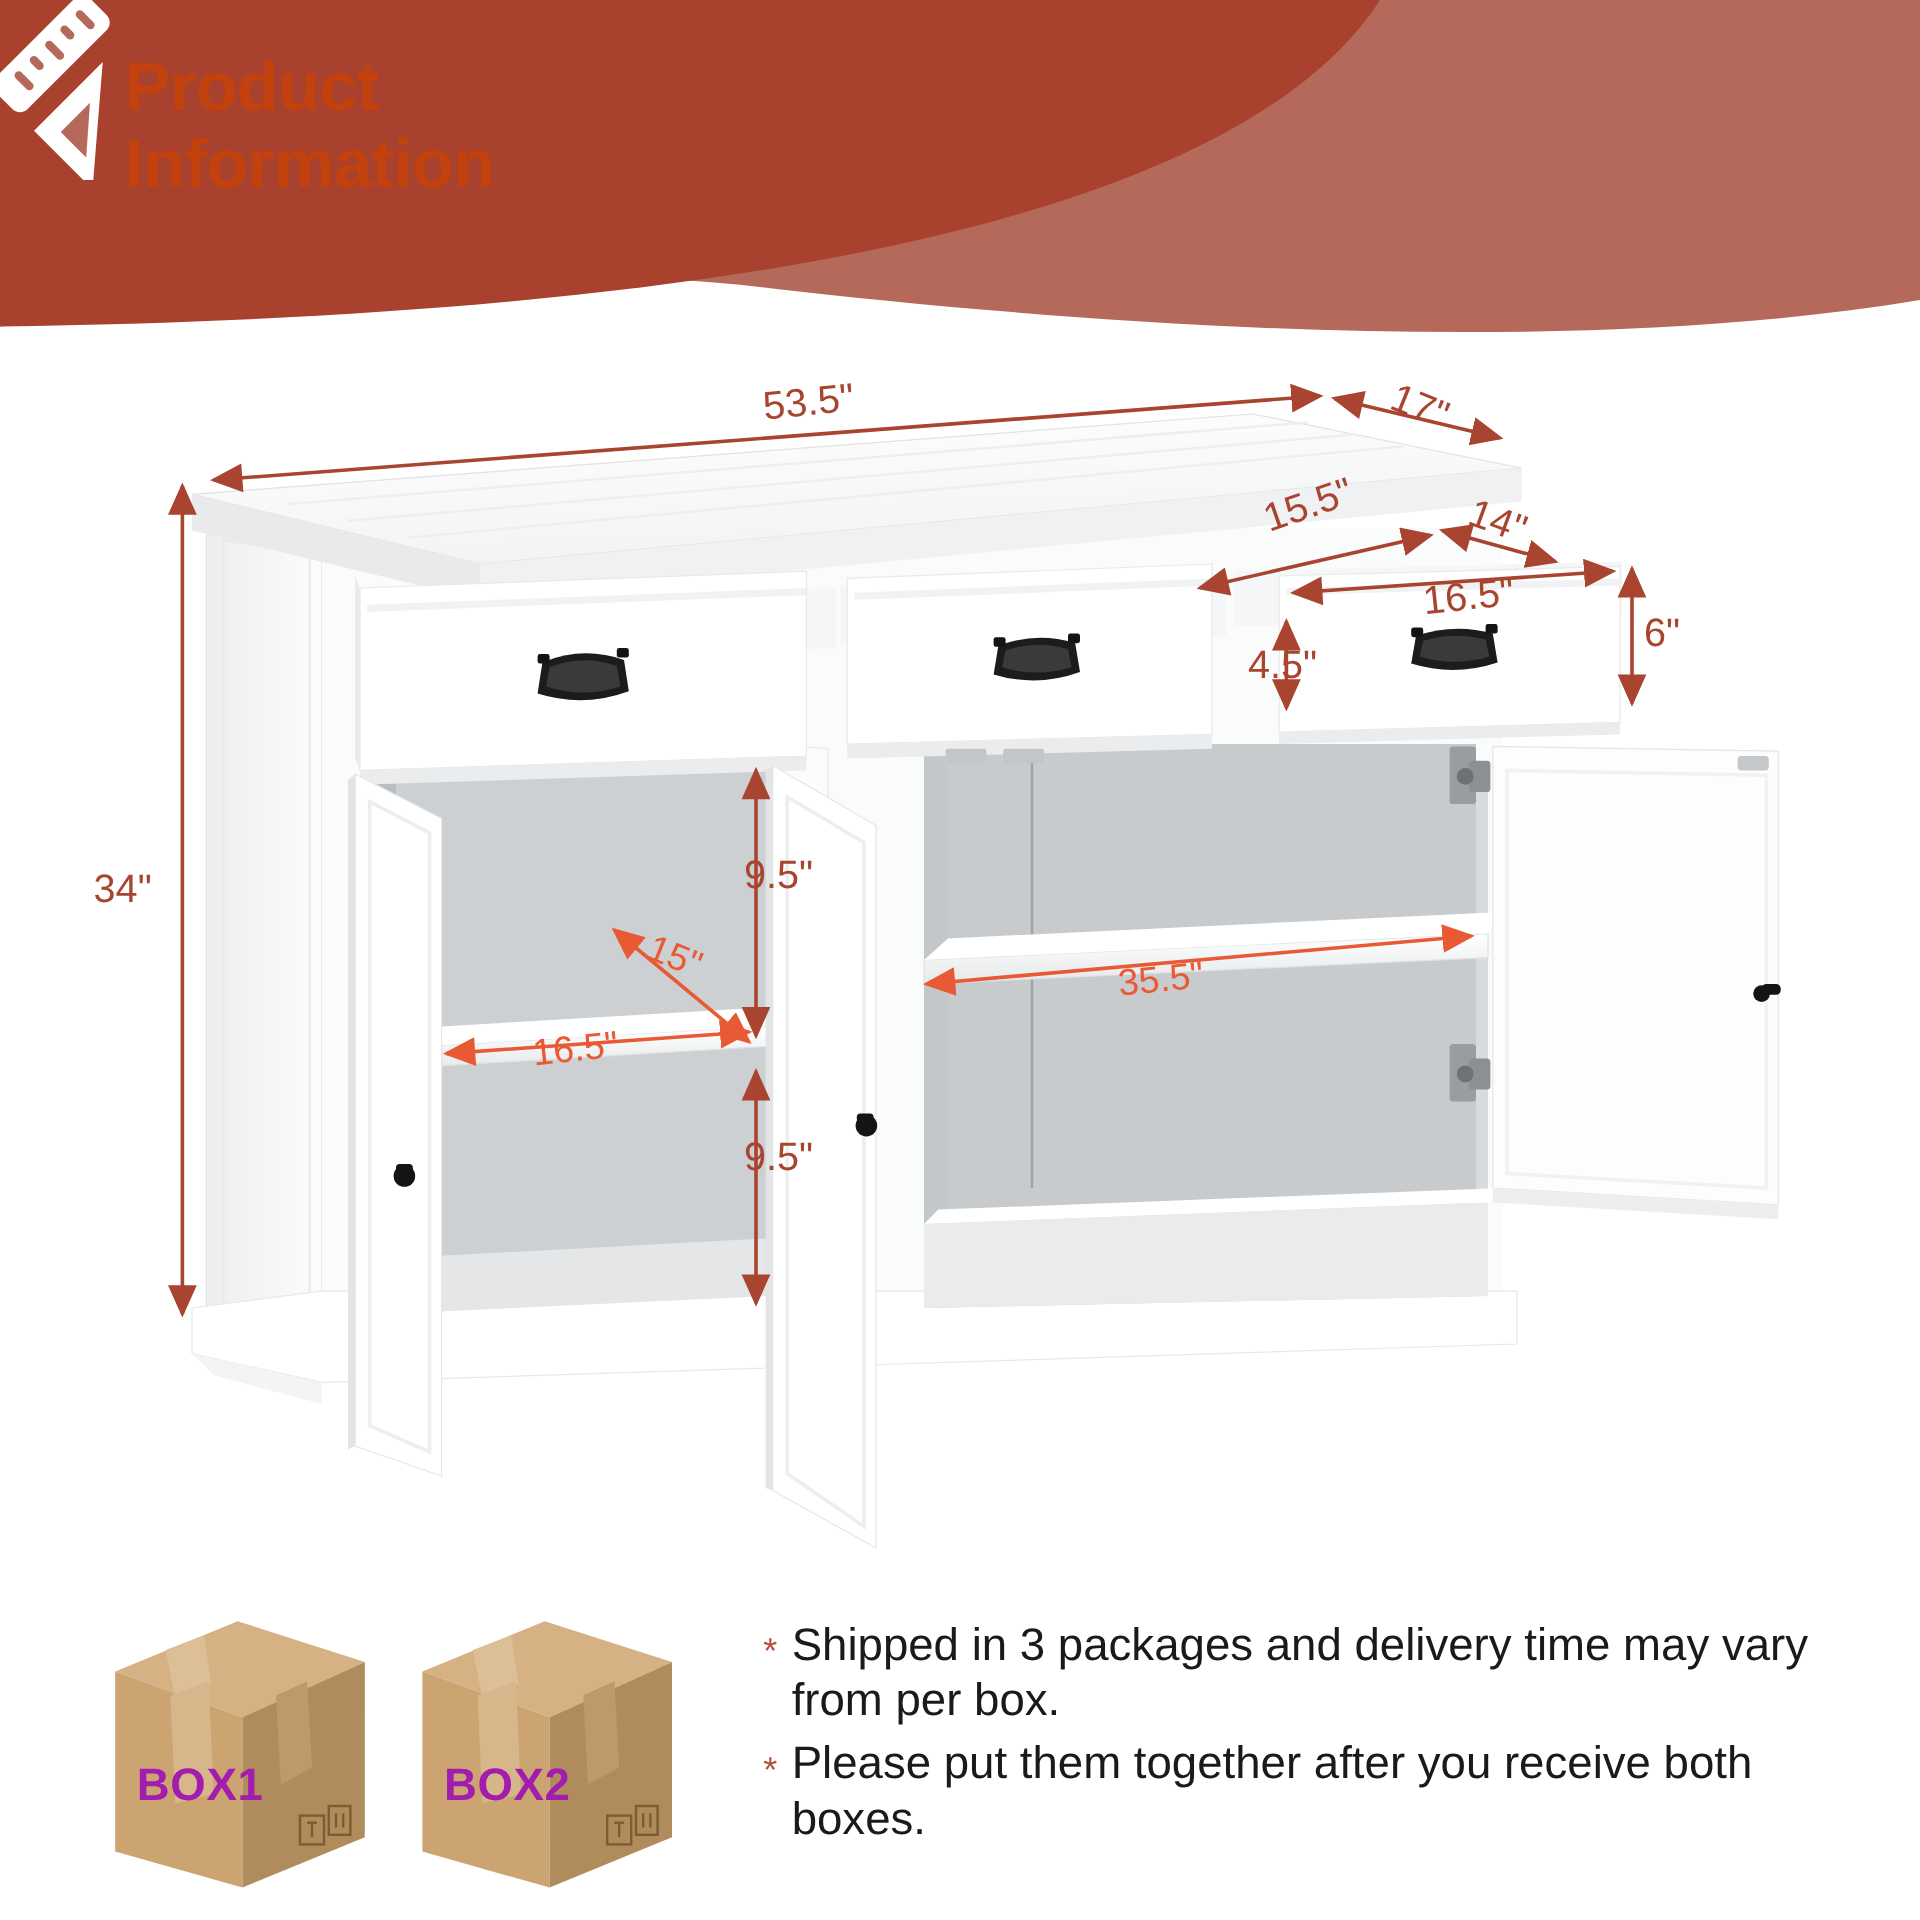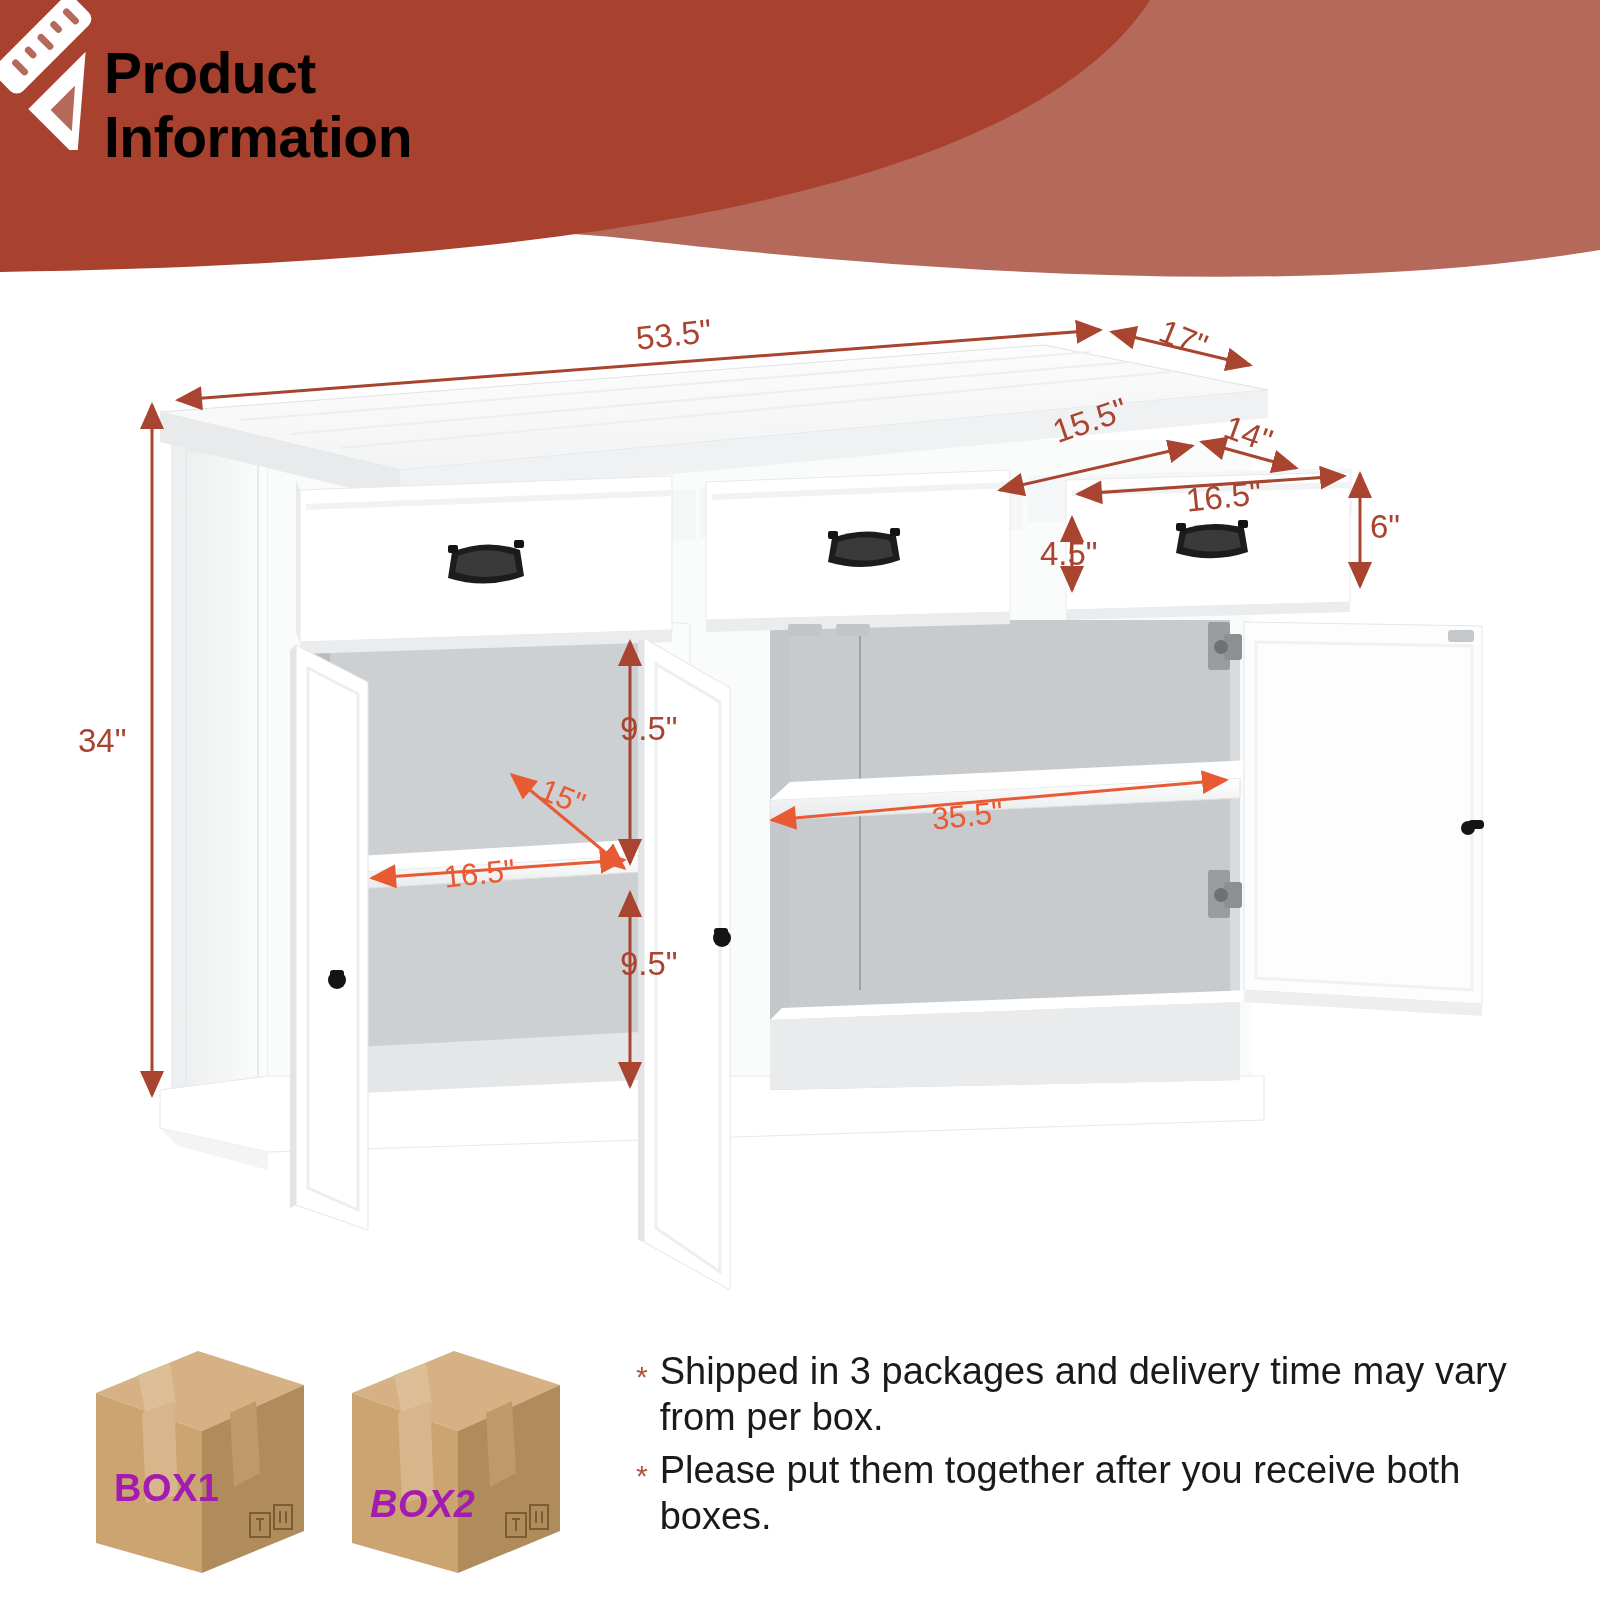--- a/index.html
+++ b/index.html
@@ -14,21 +14,21 @@
 
   
   #header { position:absolute; left:0; top:0; width:1600px; height:290px; }
   #header svg { position:absolute; left:0; top:0; }
   #header-title {
     position:absolute;
     left:104px; top:42px;
     font-size:57px;
     line-height:1.12;
     font-weight:bold;
-    color:#000000;
+    color:#c2410c;
     letter-spacing:-0.5px;
     white-space:pre-line;
     font-family:"Liberation Sans", sans-serif;
   }
   #ruler-icon { position:absolute; left:1355px; top:45px; width:150px; height:150px; }
 
   
   #diagram { position:absolute; left:0; top:290px; width:1600px; height:1020px; }
   #furniture-svg, #dim-svg { position:absolute; left:0; top:0; }
 
@@ -351,21 +351,21 @@
         <path d="M58,40 L90,28 L96,68 L66,80 Z" fill="#DDBF97"></path>
         <path d="M62,78 L94,66 L98,160 L66,168 Z" fill="#D8B68B"></path>
         <path d="M150,78 L176,66 L180,138 L154,152 Z" fill="#BE9A6B"></path>
         <rect x="170" y="178" width="20" height="24" fill="none" stroke="#7A5D33" stroke-width="2"></rect>
         <rect x="194" y="170" width="18" height="24" fill="none" stroke="#7A5D33" stroke-width="2"></rect>
         <g stroke="#7A5D33" stroke-width="2" fill="none">
           <path d="M176,184 L184,184 M180,184 L180,196"></path>
           <path d="M200,176 L200,188 M206,176 L206,188"></path>
         </g>
       </svg>
-      <div class="box-label" style="left:290px; top:148px;font-style:italic;">BOX2</div>
+      <div class="box-label" style="left:290px; top:132px;">BOX2</div>
     </div>
 
     <div id="ship-notes">
       <div class="note-row">
         <span class="note-ast">*</span>
         <span class="note-text">Shipped in 3 packages and delivery time may vary from per box.</span>
       </div>
       <div class="note-row">
         <span class="note-ast">*</span>
         <span class="note-text">Please put them together after you receive both boxes.</span>

